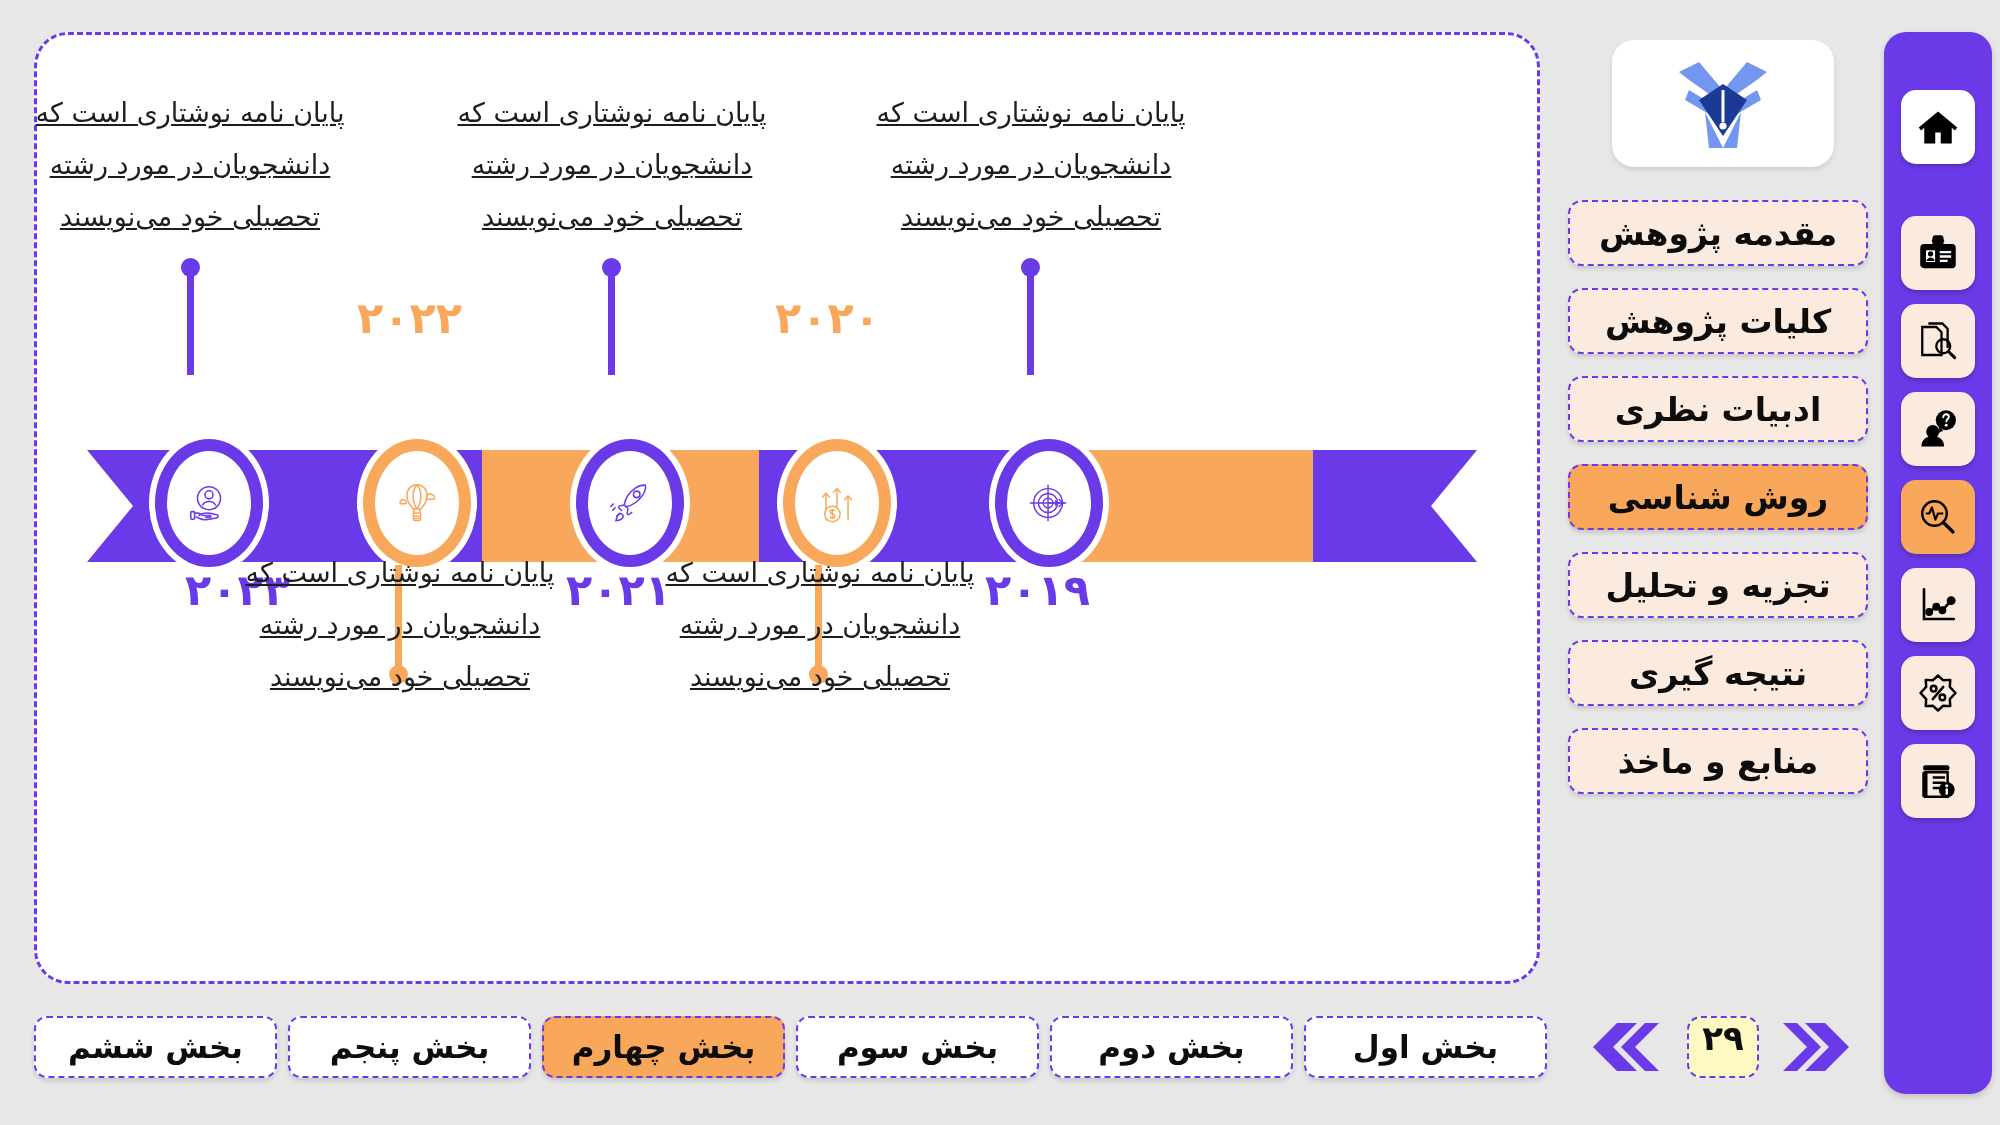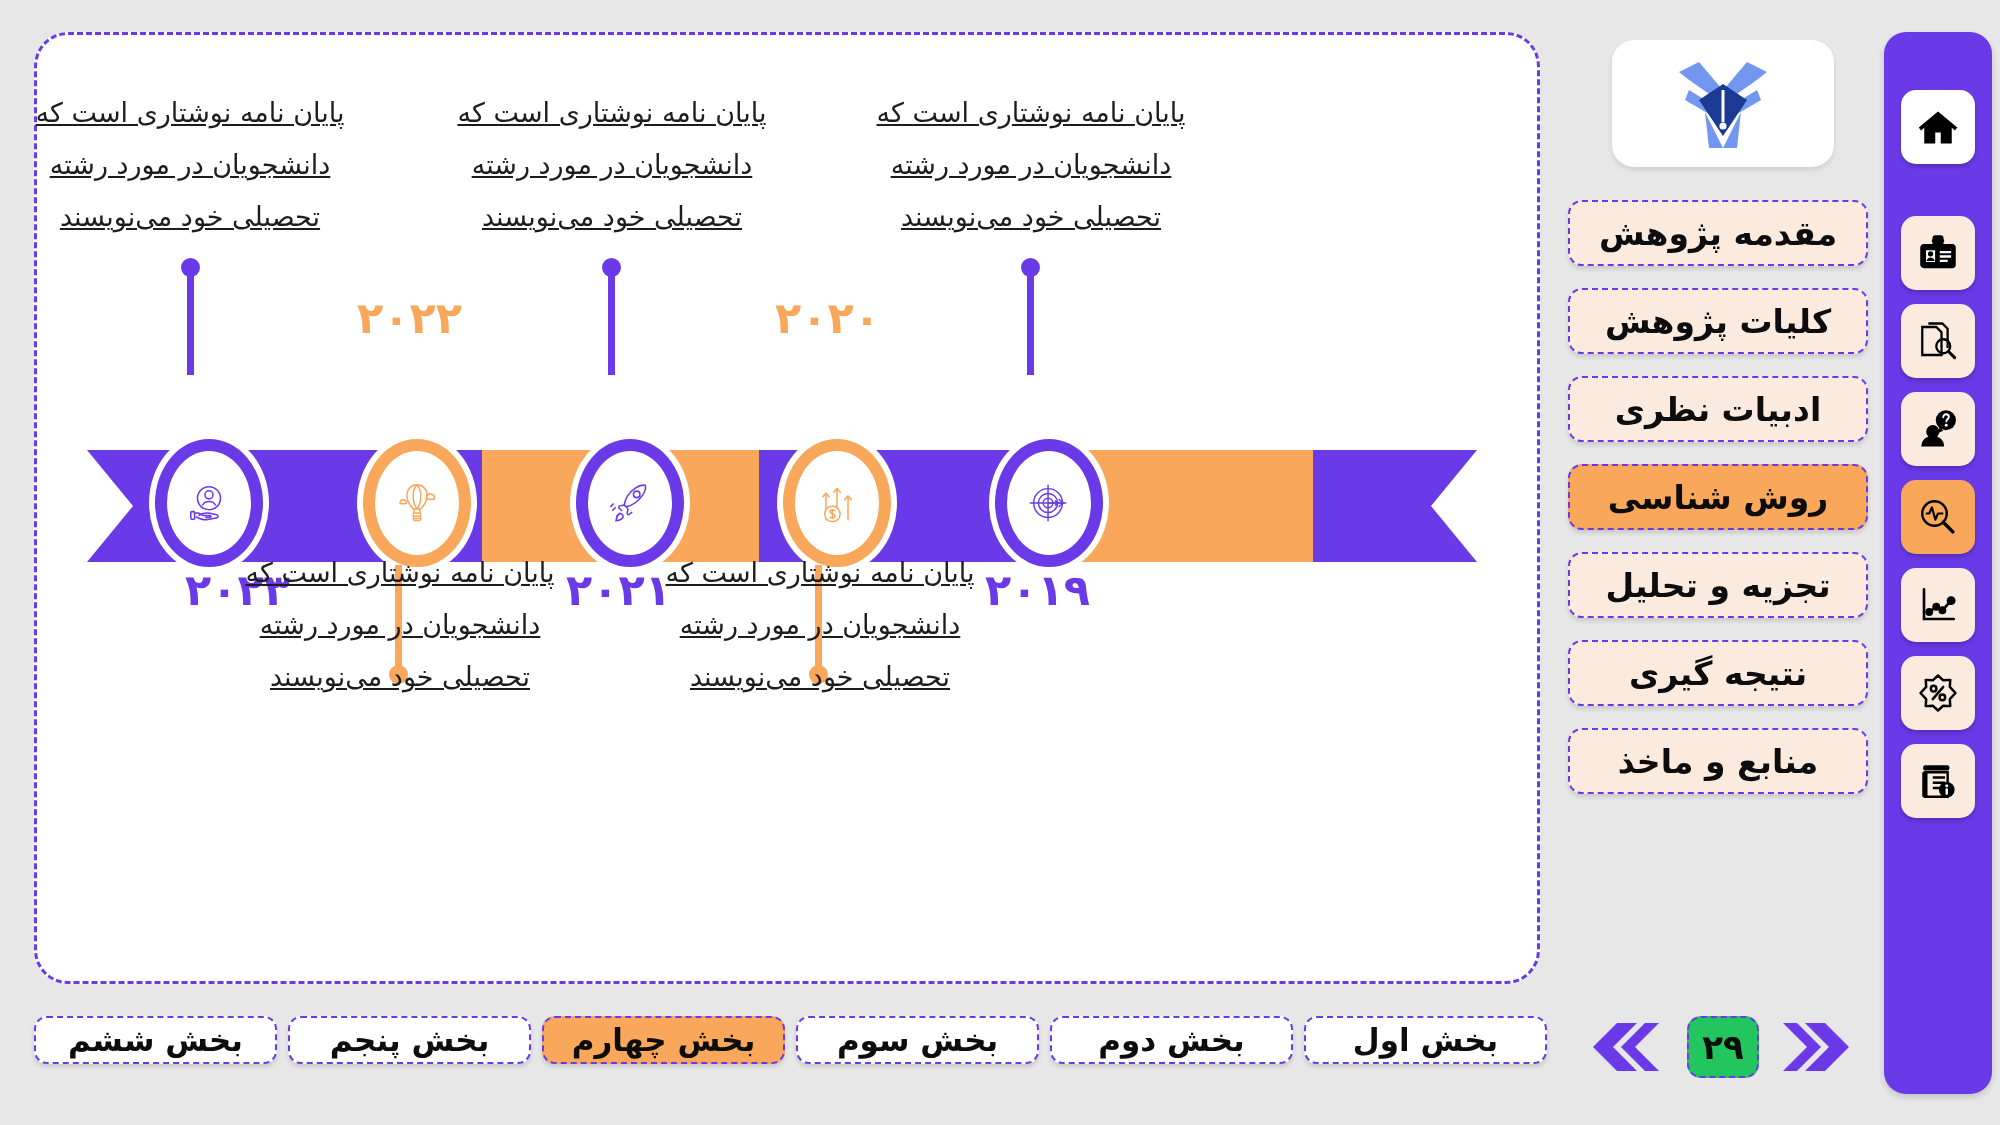--- a/index.html
+++ b/index.html
@@ -184,21 +184,21 @@
     cursor: pointer;
   }
   .rail-btn.home { background: #ffffff; }
   .rail-btn.active { background: #f9a köp; }
   .rail-btn svg { display: block; }
 
   
   .tab {
     position: absolute;
     top: 1016px;
-    height: 48px;
+    height: 62px;
     border-radius: 13px;
     background: #ffffff;
     border: 2px dashed #6a3ae8;
     display: flex;
     align-items: center;
     justify-content: center;
     box-shadow: 0 3px 4px rgba(0,0,0,.13);
     cursor: pointer;
   }
   .tab span {
@@ -221,24 +221,23 @@
     justify-content: center;
     cursor: pointer;
   }
   #page-box {
     position: absolute;
     top: 1016px;
     left: 1687px;
     width: 72px;
     height: 62px;
     border-radius: 14px;
-    background: #22c55e;
+    background: #fef9c3;
     border: 2px dashed #6a3ae8;
     display: flex;
-    align-items: center;
     justify-content: center;
   }
   #page-box span {
     font-size: 34px;
     font-weight: 700;
     color: #0d0d0d;
     font-family: "DejaVu Sans", sans-serif;
   }
 </style>
 </head>

